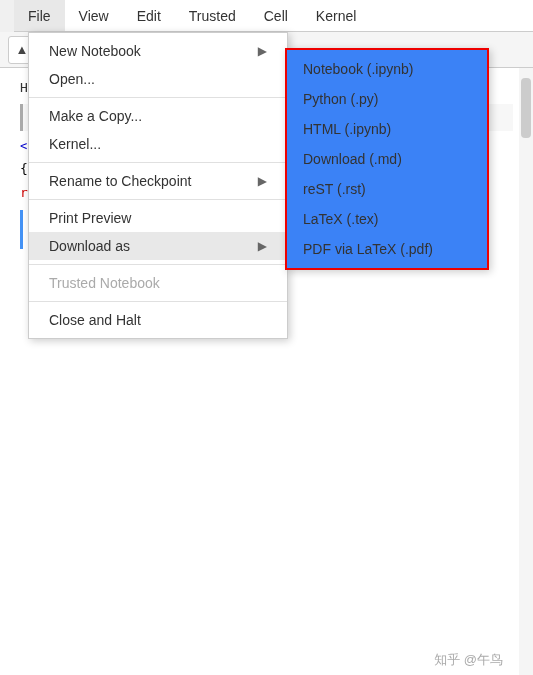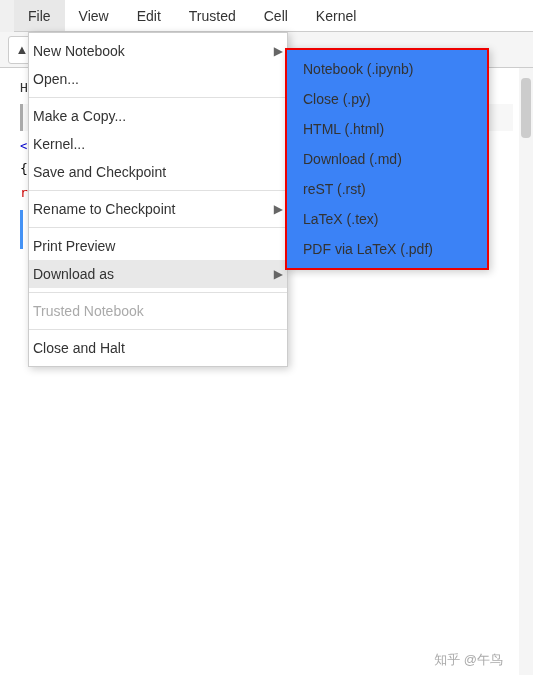--- a/index.html
+++ b/index.html
@@ -112,21 +112,21 @@
       top: 32px;
       left: 28px;
       width: 260px;
       background: #fff;
       border: 1px solid #ccc;
       box-shadow: 2px 2px 8px rgba(0,0,0,0.2);
       z-index: 100;
       padding: 4px 0;
     }
     .menu-item {
-      padding: 6px 4px;
+      padding: 6px 20px;
       cursor: pointer;
       display: flex;
       align-items: center;
       justify-content: space-between;
       color: #333;
       font-size: 14px;
       white-space: nowrap;
     }
     .menu-item.disabled {
       color: #aaa;
@@ -249,23 +249,20 @@
   <div class="menu-item">
     <span>Open...</span>
   </div>
   <div class="menu-separator"></div>
   <div class="menu-item">
     <span>Make a Copy...</span>
   </div>
   <div class="menu-item">
     <span>Kernel...</span>
   </div>
-  <div class="menu-item">
-    <span>Save and Checkpoint</span>
-  </div>
   <div class="menu-separator"></div>
   <div class="menu-item">
     <span>Rename to Checkpoint</span>
     <span class="arrow">▶</span>
   </div>
   <div class="menu-separator"></div>
   <div class="menu-item">
     <span>Print Preview</span>
   </div>
   <div class="menu-item active-item">
@@ -277,21 +274,21 @@
     <span>Trusted Notebook</span>
   </div>
   <div class="menu-separator"></div>
   <div class="menu-item">
     <span>Close and Halt</span>
   </div>
 </div>
 
 <div class="submenu">
   <div class="submenu-item">Notebook (.ipynb)</div>
-  <div class="submenu-item">Close (.py)</div>
-  <div class="submenu-item">HTML (.html)</div>
+  <div class="submenu-item">Python (.py)</div>
+  <div class="submenu-item">HTML (.ipynb)</div>
   <div class="submenu-item">Download (.md)</div>
   <div class="submenu-item">reST (.rst)</div>
   <div class="submenu-item">LaTeX (.tex)</div>
   <div class="submenu-item">PDF via LaTeX (.pdf)</div>
 </div>
 
 <div class="watermark">知乎 @午鸟</div>
 
 </body></html>

